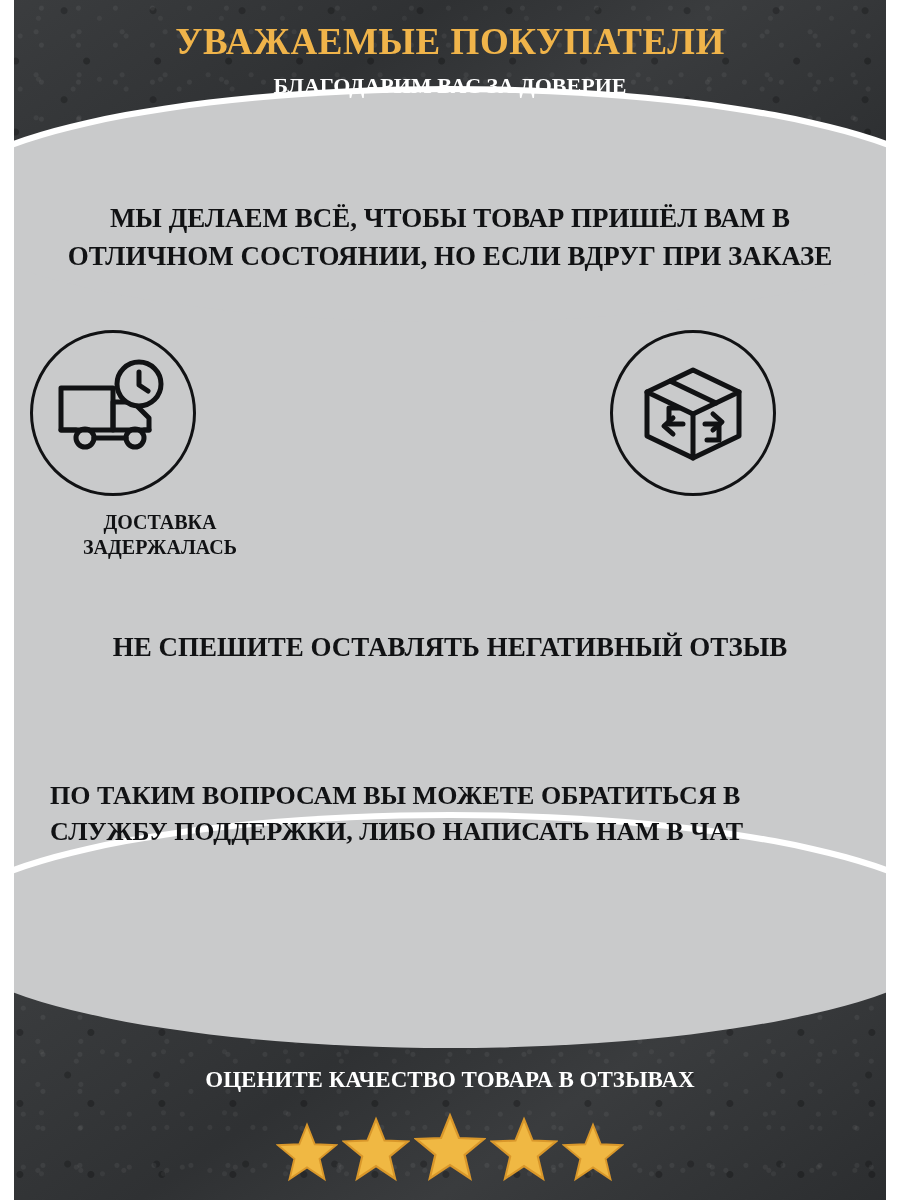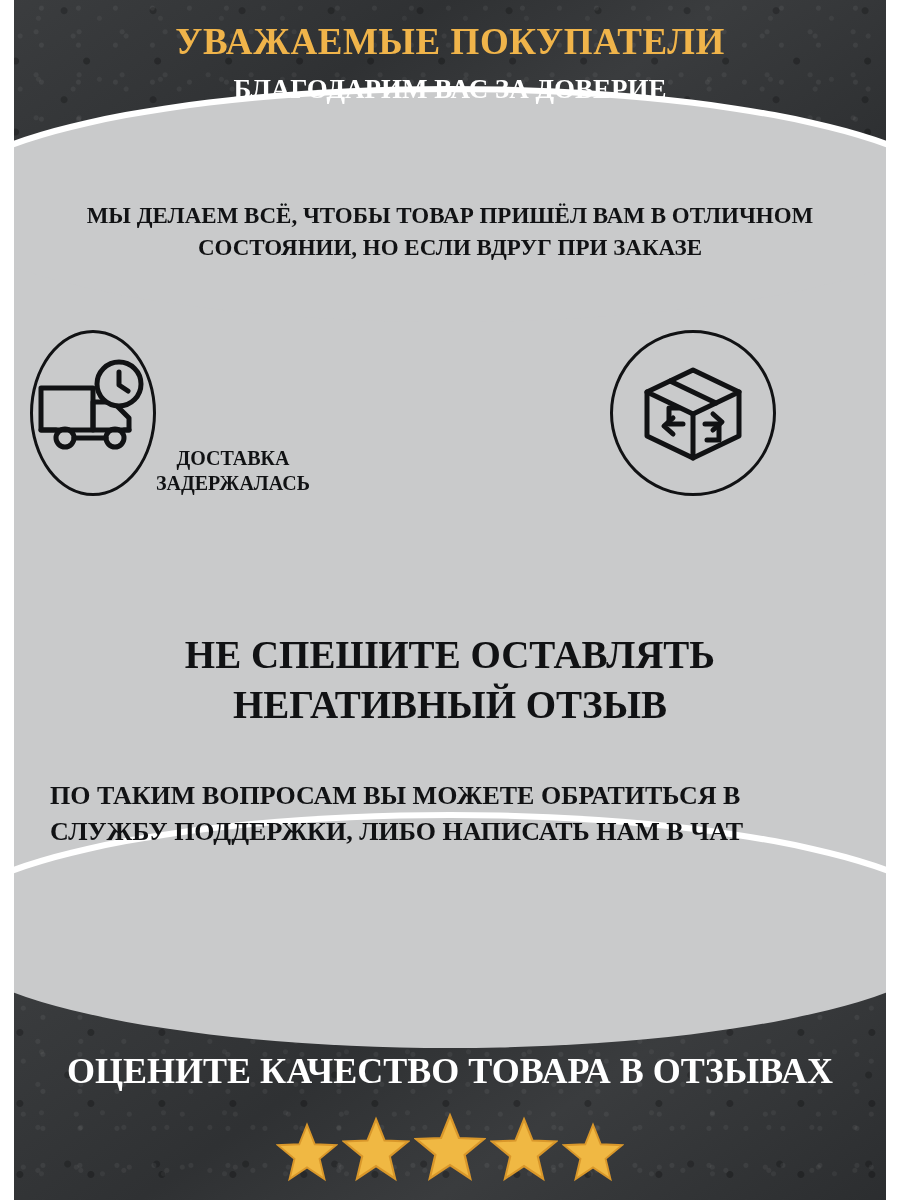--- a/index.html
+++ b/index.html
@@ -102,55 +102,55 @@
   .header-title {
     font-size: 37px;
     font-weight: bold;
     letter-spacing: 0.6px;
     color: #f0b44a;
     text-transform: uppercase;
     line-height: 1.1;
   }
   .header-sub {
     margin-top: 10px;
-    font-size: 27px;
+    font-size: 22px;
     font-weight: bold;
     color: #ffffff;
     text-transform: uppercase;
     line-height: 1.22;
   }
 
   
   .intro {
     position: absolute;
     top: 200px; left: 60px;
     width: 780px;
     text-align: center;
-    font-size: 23px;
+    font-size: 27px;
     font-weight: bold;
     color: #111214;
     line-height: 1.4;
     text-transform: uppercase;
     z-index: 5;
   }
 
   
   .icons-row {
     position: absolute;
     top: 330px; left: 30px;
     width: 840px;
     display: flex;
     justify-content: space-between;
     z-index: 5;
   }
   .icon-col {
     width: 260px;
     display: flex;
-    flex-direction: row;
-    align-items: flex-end;
+    flex-direction: column;
+    align-items: flex-start;
   }
   .icon-circle {
     width: 160px;
     height: 160px;
     border-radius: 50%;
     border: 3px solid #111214;
     display: flex;
     align-items: center;
     justify-content: center;
     background: transparent;
@@ -164,21 +164,21 @@
     line-height: 1.25;
     text-transform: uppercase;
   }
 
   
   .main-msg {
     position: absolute;
     top: 630px; left: 60px;
     width: 780px;
     text-align: center;
-    font-size: 39px;
+    font-size: 27px;
     font-weight: bold;
     color: #111214;
     line-height: 1.28;
     text-transform: uppercase;
     z-index: 5;
   }
   .sub-msg {
     position: absolute;
     top: 778px; left: 50px;
     width: 800px;
@@ -194,21 +194,21 @@
   
   .footer-wrap {
     position: absolute;
     left: 0; bottom: 0;
     width: 900px;
     text-align: center;
     z-index: 6;
     padding-bottom: 18px;
   }
   .footer-title {
-    font-size: 36px;
+    font-size: 23px;
     font-weight: bold;
     color: #ffffff;
     text-transform: uppercase;
     line-height: 1.28;
     margin-bottom: 18px;
   }
   .stars {
     display: flex;
     justify-content: center;
     align-items: flex-end;

